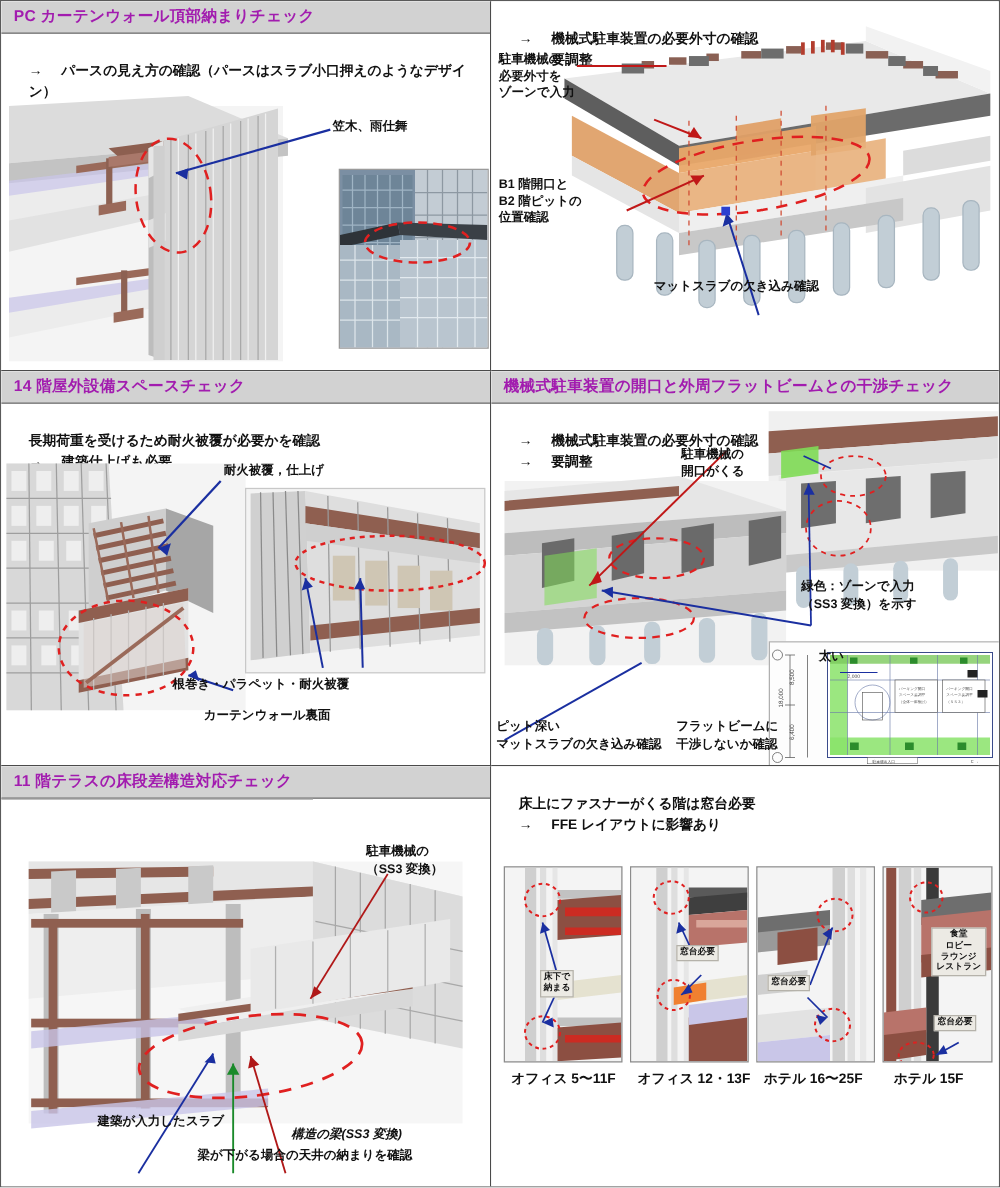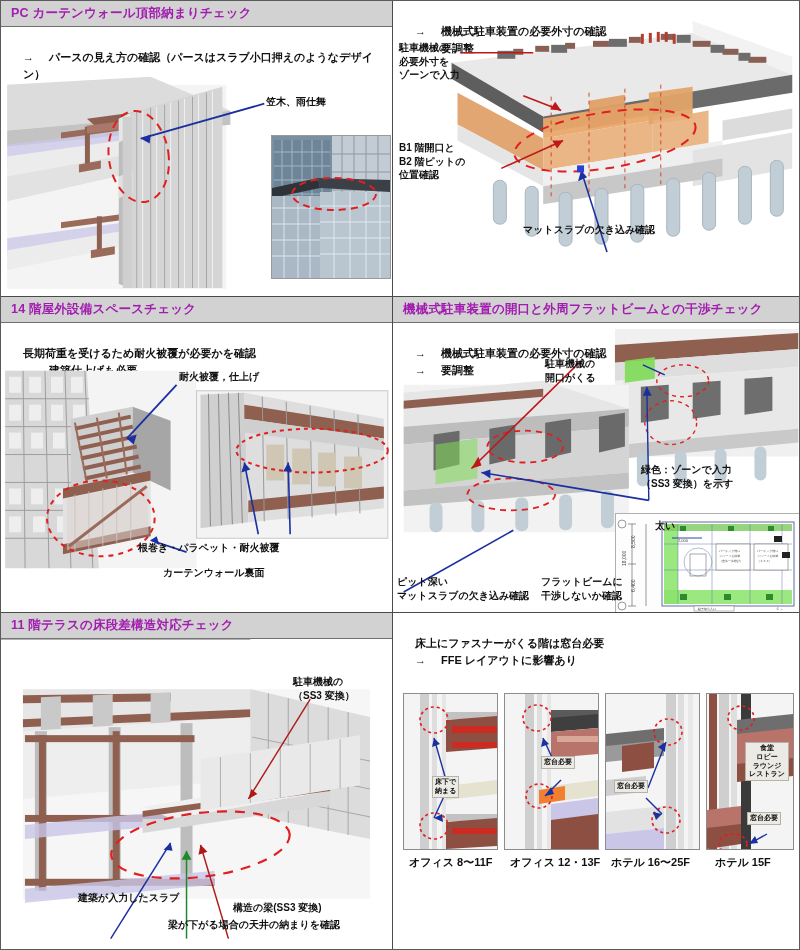--- a/index.html
+++ b/index.html
@@ -591,22 +591,22 @@
           <polygon points="170,204 163,211 172,212" fill="#1a2fa0"></polygon>
           <line x1="186" y1="300" x2="186" y2="212" stroke="#1a8a2a" stroke-width="1.5"></line>
           <polygon points="186,212 181,221 191,221" fill="#1a8a2a"></polygon>
           <line x1="228" y1="300" x2="200" y2="206" stroke="#b01818" stroke-width="1.5"></line>
           <polygon points="200,206 198,216 207,213" fill="#b01818"></polygon>
         </svg>
 
         <div class="lbl" style="left:292px;top:36px;">駐車機械の
 （SS3 変換）</div>
         <div class="lbl" style="left:77px;top:252px;">建築が入力したスラブ</div>
-        <div class="lbl" style="left:232px;top:262px;">構造の梁(SS3 変換)</div>
-        <div class="lbl" style="left:167px;top:279px;">梁が下がる場合の天井の納まりを確認</div>
+        <div class="lbl" style="left:232px;top:262px;font-style:italic;">構造の梁(SS3 変換)</div>
+        <div class="lbl" style="left:157px;top:279px;">梁が下がる場合の天井の納まりを確認</div>
       </div>
     </div>
   </div>
 
   <div class="panel col2 row3">
     <div class="body">
       <div class="bullets">
         <div class="plain"><span>床上にファスナーがくる階は窓台必要</span></div>
         <div><span class="ar">→</span><span>FFE レイアウトに影響あり</span></div>
       </div>
@@ -701,21 +701,21 @@
             <line x1="60" y1="140" x2="42" y2="150" stroke="#1a2fa0" stroke-width="1.4"></line>
             <polygon points="42,150 51,149 48,142" fill="#1a2fa0"></polygon>
           </svg>
           <div class="tnlab" style="left:38px;top:48px;width:38px;">食堂
 ロビー
 ラウンジ
 レストラン</div>
           <div class="tnlab" style="left:40px;top:118px;">窓台必要</div>
         </div>
 
-        <div class="cap" style="left:16px;top:242px;">オフィス 8〜11F</div>
+        <div class="cap" style="left:16px;top:242px;">オフィス 5〜11F</div>
         <div class="cap" style="left:117px;top:242px;">オフィス 12・13F</div>
         <div class="cap" style="left:218px;top:242px;">ホテル 16〜25F</div>
         <div class="cap" style="left:322px;top:242px;">ホテル 15F</div>
       </div>
     </div>
   </div>
 
 </div>
 
 </body></html>

